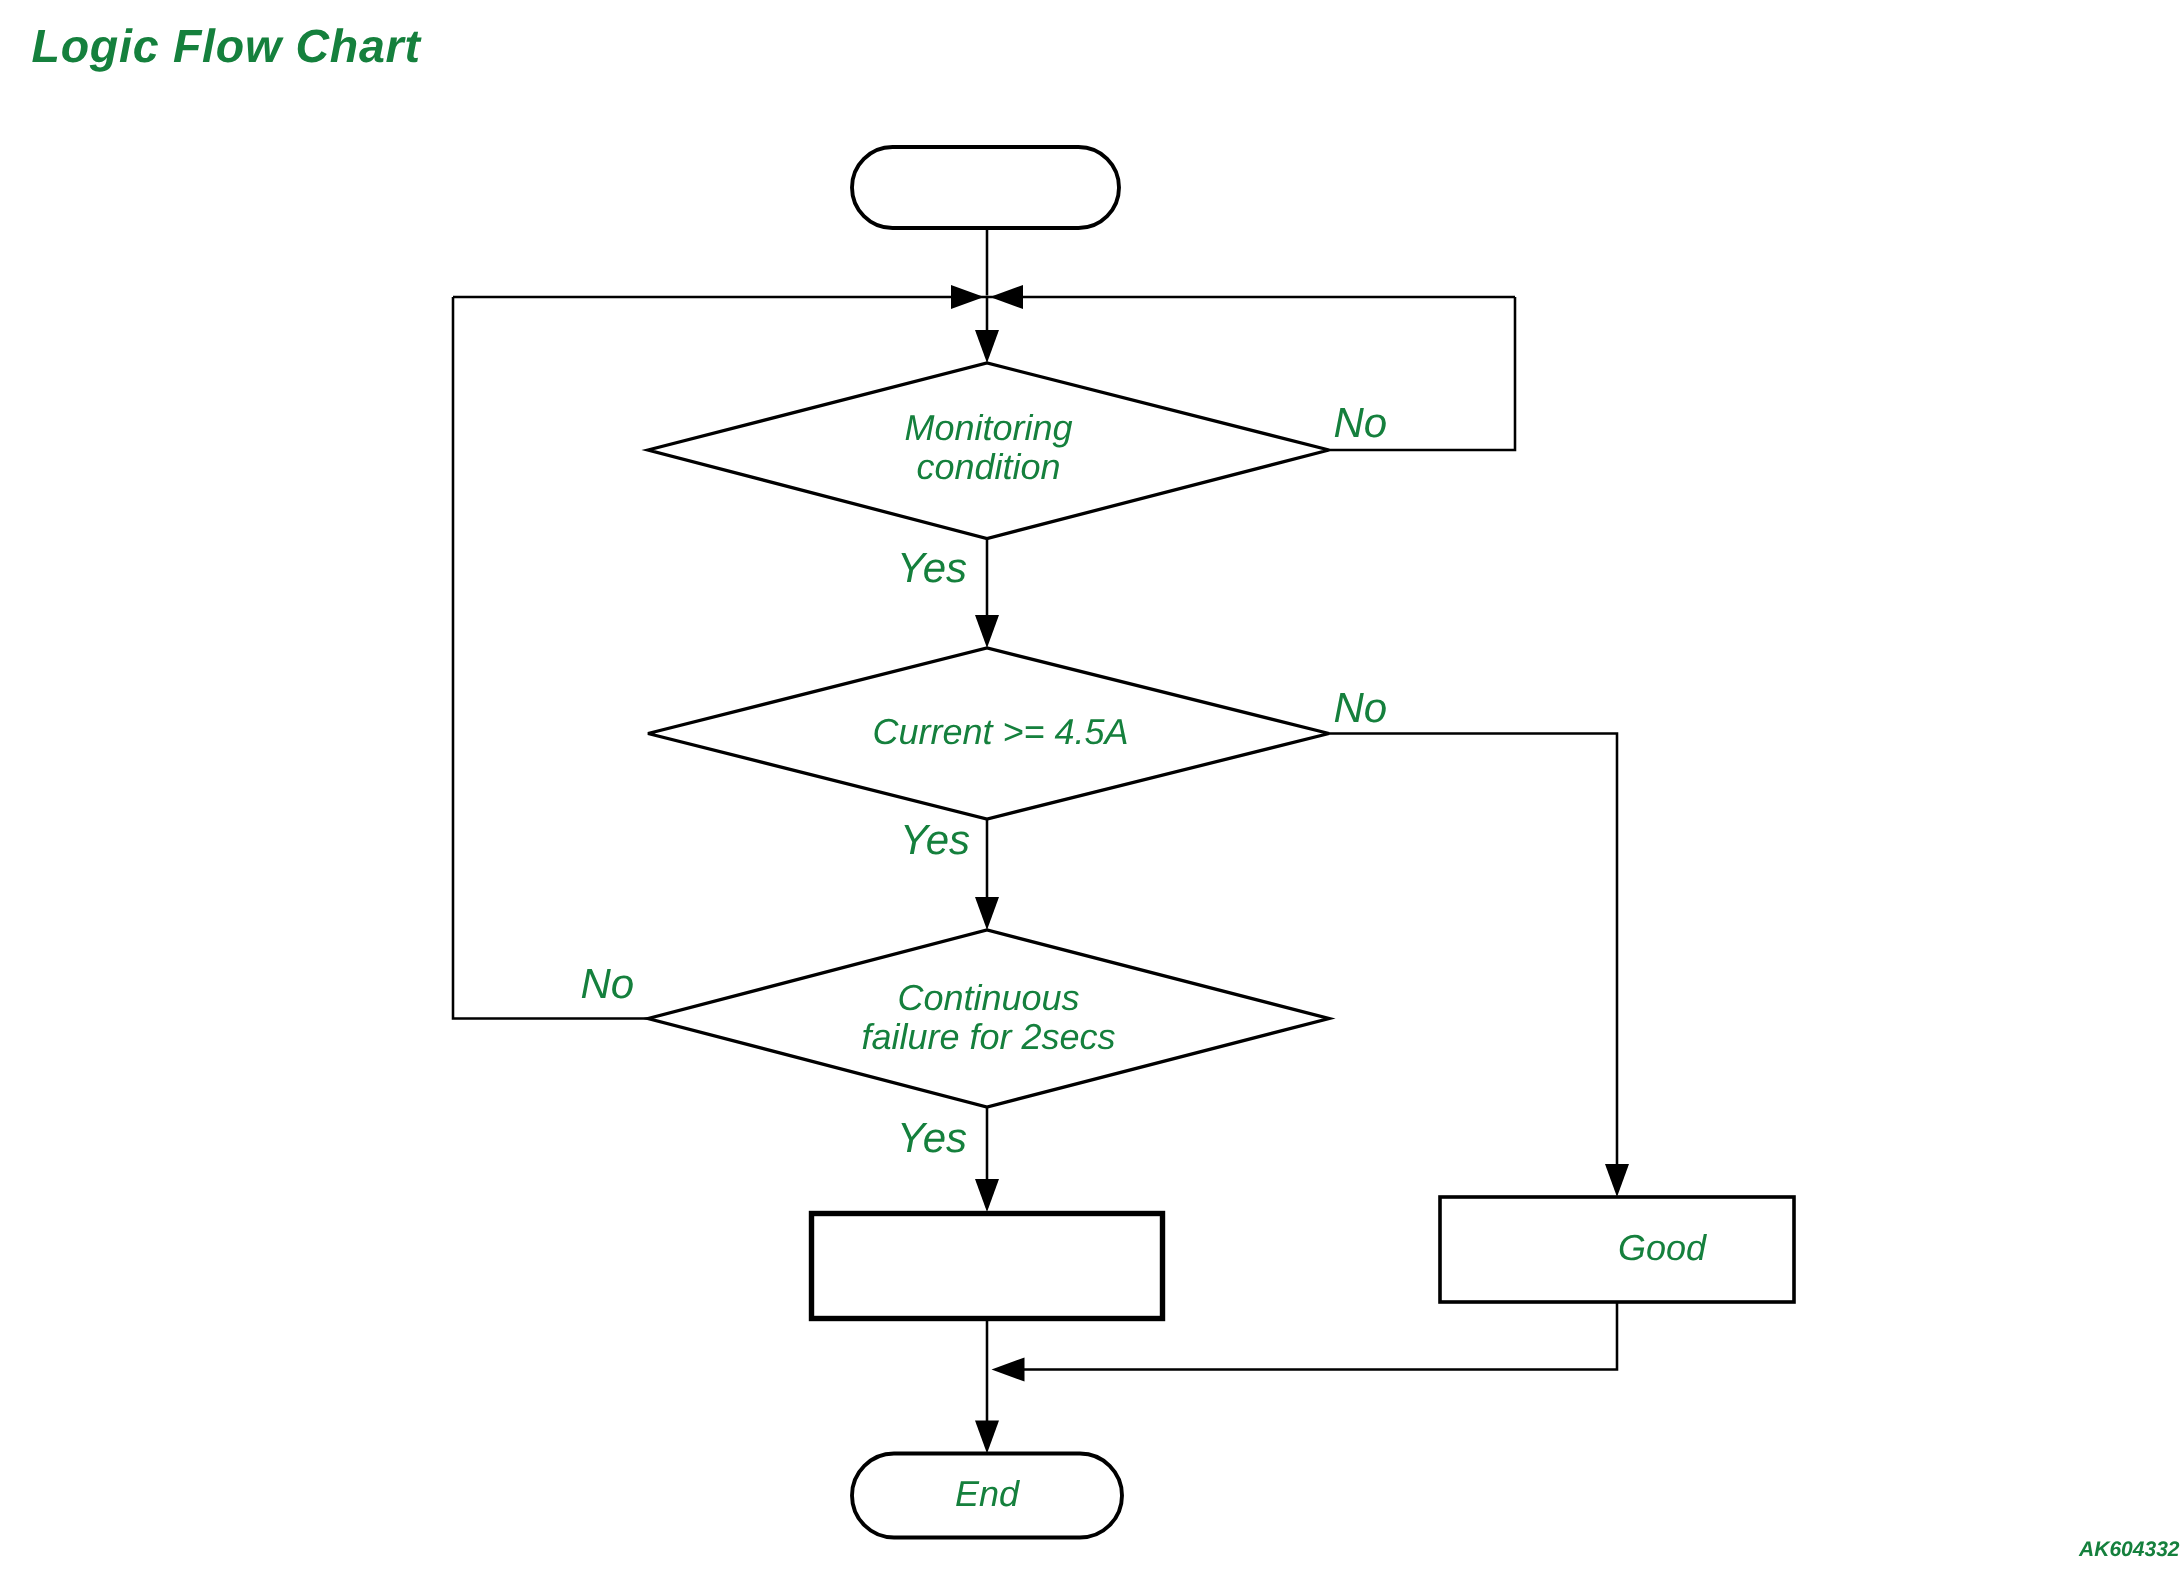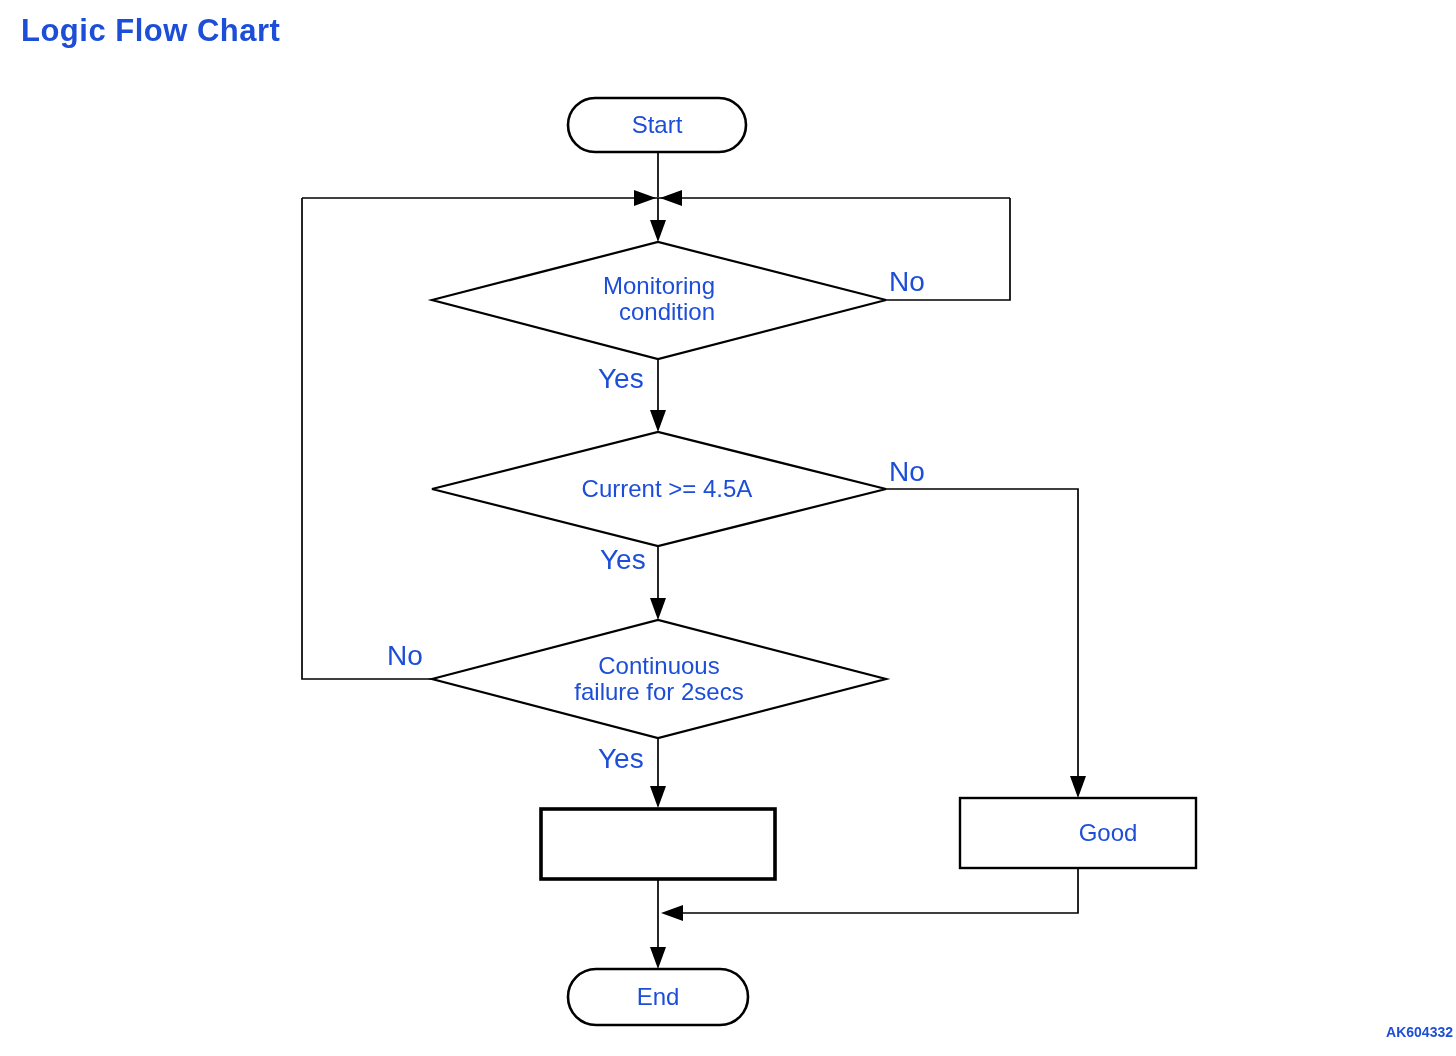--- a/index.html
+++ b/index.html
@@ -6,22 +6,23 @@
     margin: 0;
     padding: 0;
     background: #ffffff;
   }
   .canvas {
     position: relative;
     width: 1456px;
     height: 1056px;
     background: #ffffff;
     font-family: "Liberation Sans", sans-serif;
-    color: #1d4ed8;
+    color: #15803d;
     overflow: hidden;
+    font-style: italic;
   }
   .page-title {
     position: absolute;
     left: 21px;
     top: 13px;
     font-size: 31px;
     font-weight: bold;
     letter-spacing: 0.5px;
     white-space: nowrap;
   }
@@ -43,21 +44,21 @@
     display: flex;
     align-items: center;
     justify-content: center;
     font-size: 24px;
     line-height: 26px;
     text-align: center;
     white-space: pre-line;
   }
   .node-label.left-align {
     display: block;
-    text-align: right;
+    text-align: center;
   }
   .edge-label {
     position: absolute;
     font-size: 28px;
     line-height: 26px;
     white-space: nowrap;
   }
 </style>
 </head>
 <body>
@@ -97,21 +98,20 @@
       <rect x="568" y="98" width="178" height="54" rx="27" ry="27" stroke-width="2.6"></rect>
       <polygon points="432,300 658,242 886,300 658,359" stroke-width="2.2"></polygon>
       <polygon points="432,489 658,432 886,489 658,546" stroke-width="2.2"></polygon>
       <polygon points="432,679 658,620 886,679 658,738" stroke-width="2.2"></polygon>
       <rect x="541" y="809" width="234" height="70" stroke-width="3.6"></rect>
       <rect x="960" y="798" width="236" height="70" stroke-width="2.4"></rect>
       <rect x="568" y="969" width="180" height="56" rx="28" ry="28" stroke-width="2.6"></rect>
     </g>
   </svg>
 
-  <div class="node-label" style="left:568px; top:98px; width:178px; height:54px;">Start</div>
 
   <div class="node-label left-align" style="left:603px; top:273px;">Monitoring
 condition</div>
 
   <div class="node-label" style="left:440px; top:432px; width:454px; height:114px;">Current &gt;= 4.5A</div>
 
   <div class="node-label" style="left:432px; top:620px; width:454px; height:118px;">Continuous
 failure for 2secs</div>
 
 

